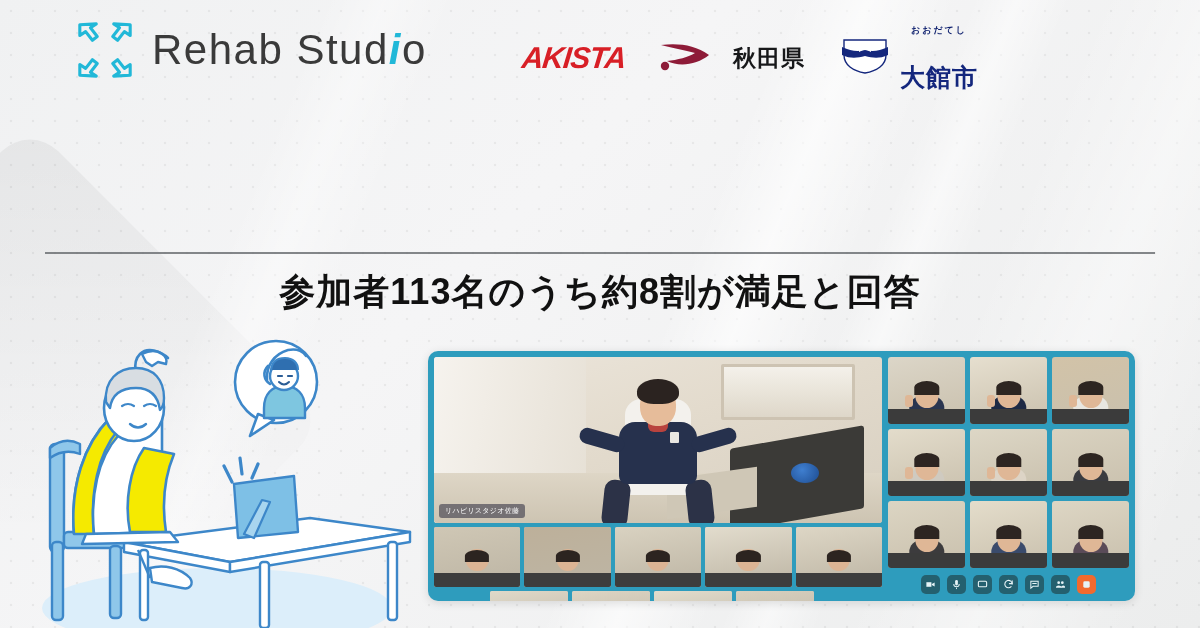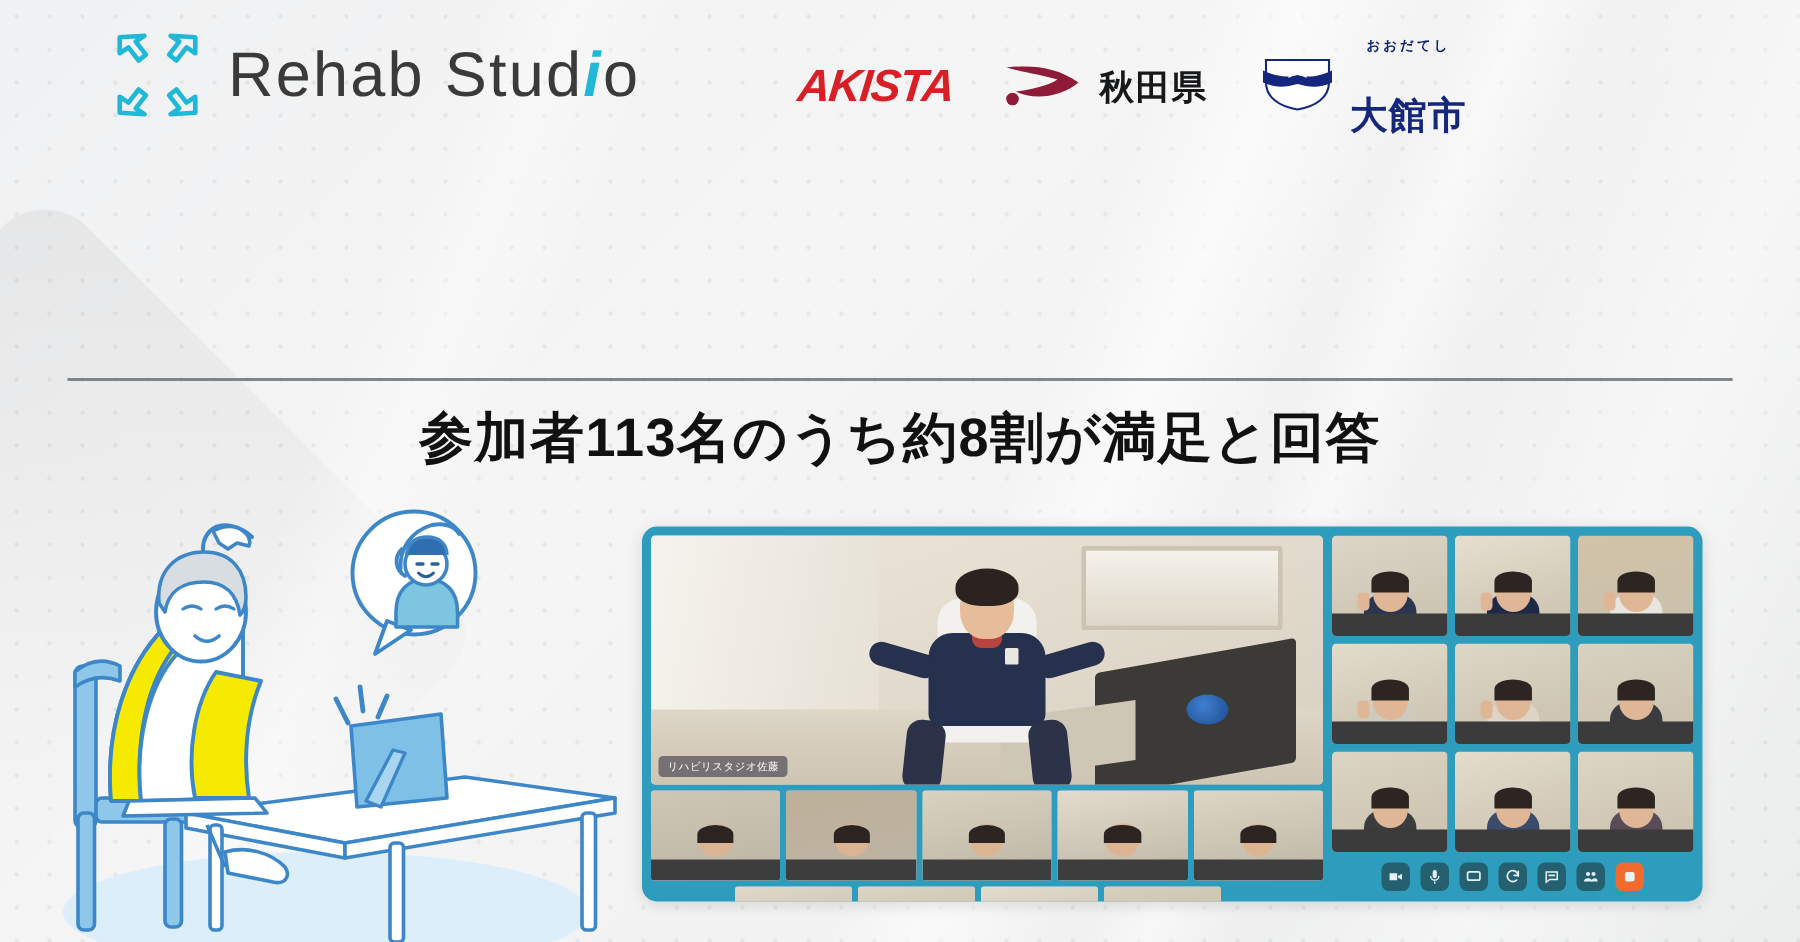--- a/index.html
+++ b/index.html
@@ -38,21 +38,21 @@
   .brand { position:absolute; left:74px; top:19px; display:flex; align-items:center; gap:16px; }
   .brand-mark { width:62px; height:62px; position:relative; }
   .brand-name { font-size:42px; letter-spacing:1.5px; color:#3a3a3a; font-weight:400; white-space:nowrap; }
   .brand-name .dot-i { color:#21b8d8; font-style:italic; font-weight:600; }
 
   .partners { position:absolute; right:58px; top:26px; display:flex; align-items:center; gap:34px; }
   .logo-akista {
     font-size:30px; font-weight:bold; font-style:italic; color:#d81f26;
     letter-spacing:-1px; transform:skewX(-6deg); white-space:nowrap;
   }
-  .logo-akita { display:flex; align-items:center; gap:10px; }
+  .logo-akita { display:flex; align-items:center; gap:20px; }
   .logo-akita-text { font-size:23px; font-weight:bold; color:#17181a; white-space:nowrap; letter-spacing:1px; }
   .logo-odate { display:flex; align-items:center; gap:9px; }
   .logo-odate-text { display:flex; flex-direction:column; align-items:center; line-height:1;gap:28px; }
   .logo-odate-ruby { font-size:9px; font-weight:bold; color:#0d1f6e; letter-spacing:2px; margin-bottom:2px; }
   .logo-odate-main { font-size:25px; font-weight:bold; color:#14277d; letter-spacing:1px; white-space:nowrap; }
 
   
   #title-block { position:absolute; left:0; top:108px; width:1200px; text-align:center; }
   .title-line {
     font-size:45px; font-weight:bold; color:#121212; line-height:1.32;

